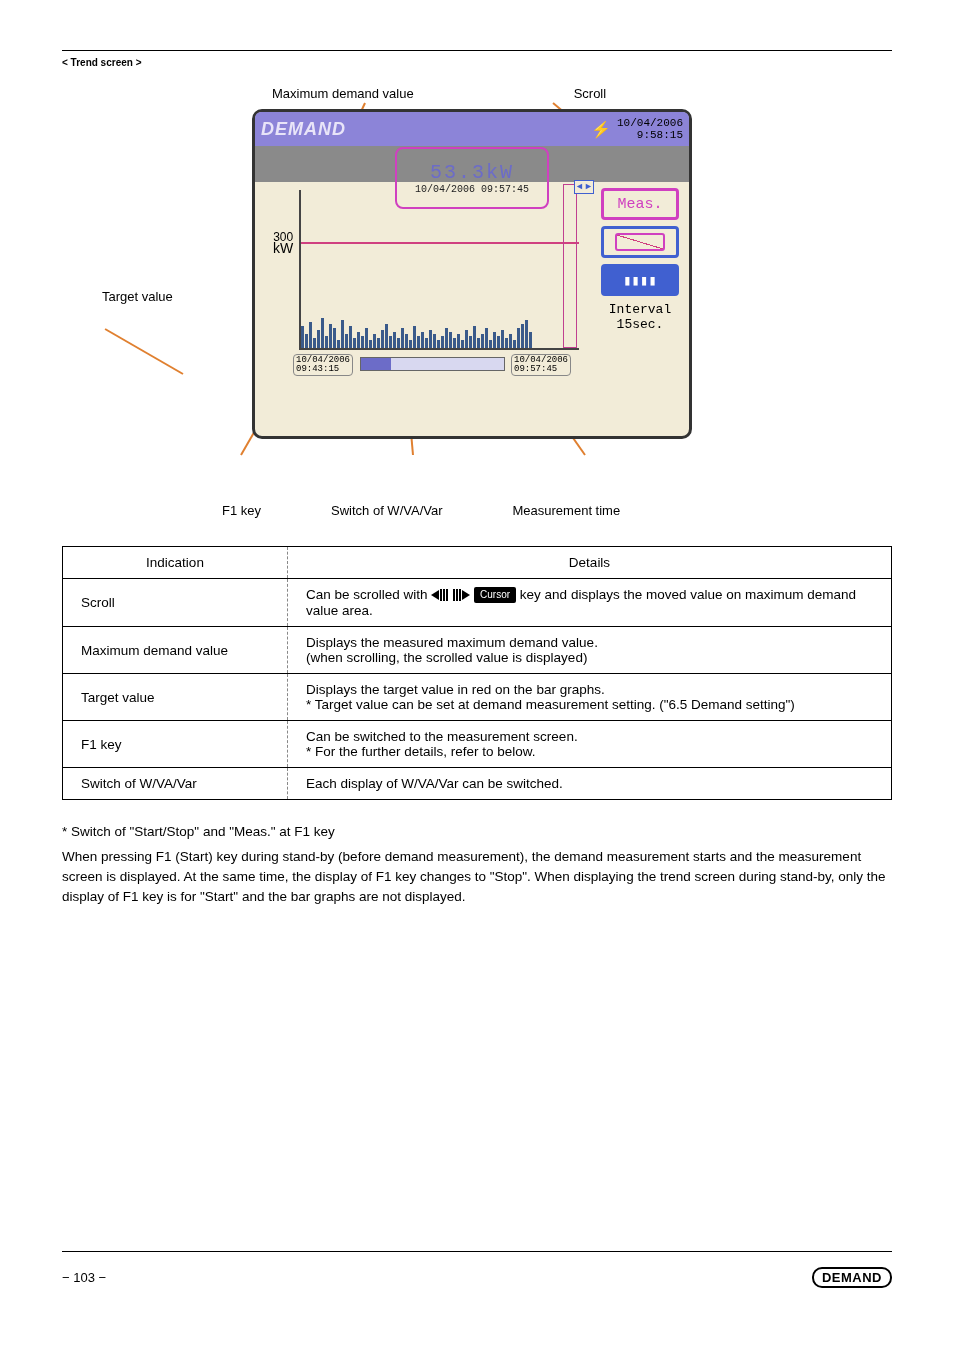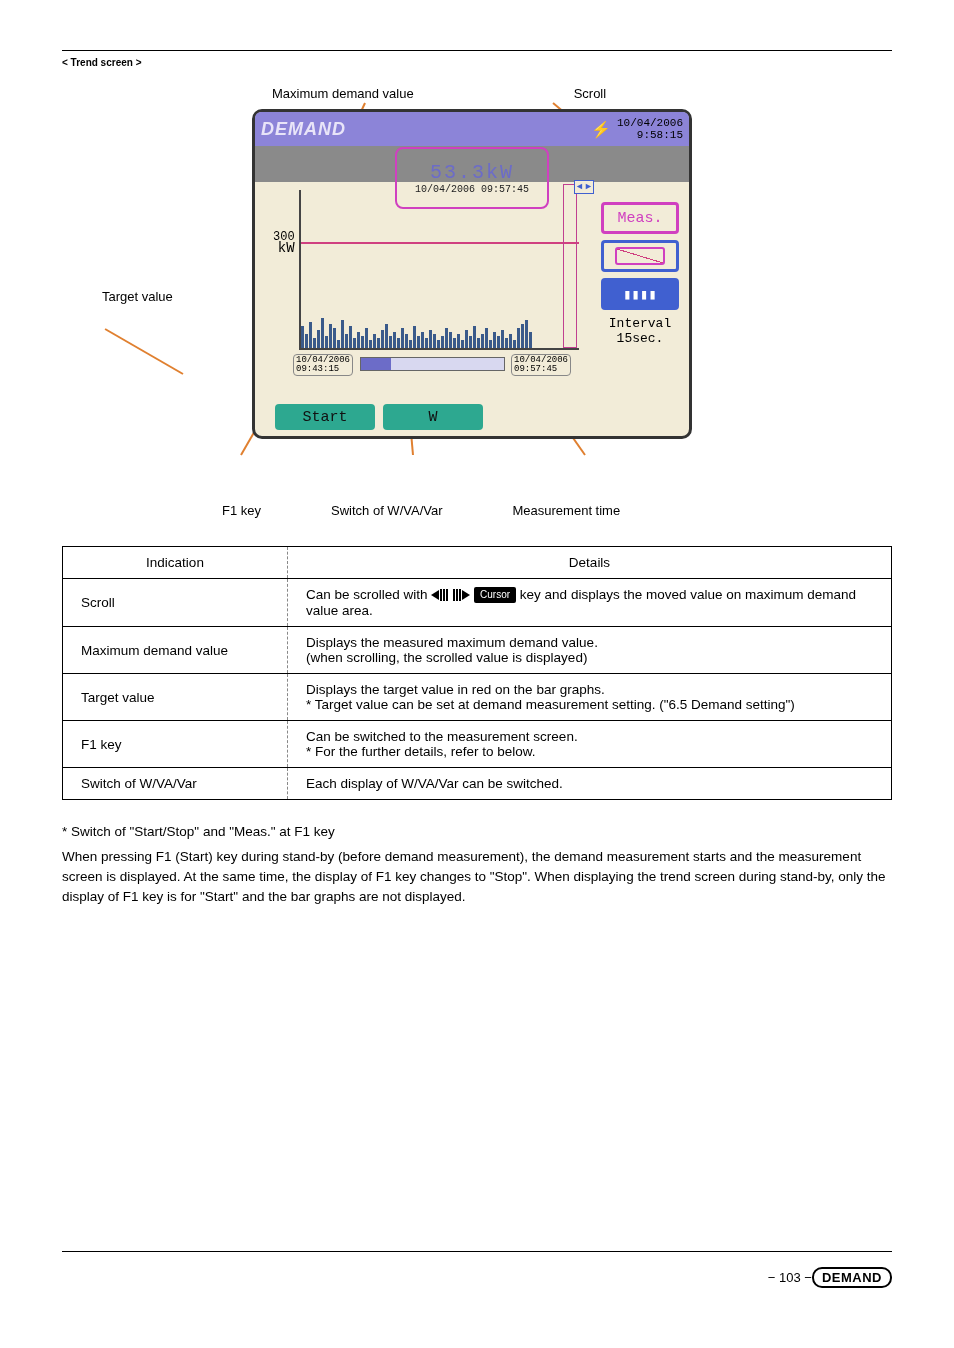--- a/index.html
+++ b/index.html
@@ -16,33 +16,33 @@
   .device-wrap { position: relative; width: 830px; height: 390px; }
   .device { position: absolute; left: 190px; top: 0; width: 440px; height: 330px; border: 3px solid #333; border-radius: 10px; background: #f2ecd8; }
   .d-titlebar { display:flex; align-items:center; justify-content:space-between; background:#8c84d8; height:34px; padding:0 6px; border-radius:6px 6px 0 0;}
   .d-logo { font-style:italic; font-weight:bold; font-size:18px; color:#e8e4f8; letter-spacing:1px; }
   .d-time { text-align:right; font-family: 'Courier New', monospace; font-size:11px; line-height:12px; color:#000; }
   .d-greybar { background:#8a8a8a; height:36px; display:flex; justify-content:center; align-items:center; }
   .d-readout { border:2px solid #d040c0; border-radius:8px; padding:12px 18px; text-align:center; font-family:'Courier New',monospace;margin-top:27px; }
   .d-readout-main { font-size:20px; color:#6c6cc8; letter-spacing:2px; }
   .d-readout-sub { font-size:10px; color:#222; }
   .d-body { position:relative; height:200px; }
-  .d-ylabel { position:absolute; left:18px; top:50px; font-family:Liberation Mono, monospace; font-size:12px; text-align:right; line-height:11px; }
+  .d-ylabel { position:absolute; left:18px; top:50px; font-family:Liberation Sans, sans-serif; font-size:12px; text-align:right; line-height:11px; }
   .d-chartarea { position:absolute; left:44px; top:8px; width:280px; height:160px; border-left:2px solid #444; border-bottom:2px solid #444; }
   .d-target { position:absolute; left:0; top:52px; width:100%; border-top:2px solid #d04080; }
   .d-bars { position:absolute; bottom:0; left:0; width:100%; height:40px; display:flex; align-items:flex-end; gap:1px; }
   .d-bar { width:3px; background:#3a5a8a; }
   .d-datelabel { position:absolute; font-family:'Courier New',monospace; font-size:9px; border:1px solid #888; border-radius:4px; padding:1px 2px; line-height:9px; background:#f2ecd8; top:172px; }
   .d-scrollbar { position:absolute; top:175px; left:105px; width:145px; height:14px; border:1px solid #666; background:#d8d8f0; }
   .d-scrollknob { position:absolute; left:0; top:0; width:30px; height:12px; background:#6c6cc8; }
   .d-cursor { position:absolute; left:308px; top:2px; width:14px; height:164px; border:1px solid #c04090; }
   .d-arrows { position:absolute; left:319px; top:-2px; width:20px; height:14px; border:1px solid #4060d0; font-size:9px; color:#4060d0; text-align:center; background:#f2ecd8; }
   .d-sidebtns { position:absolute; right:10px; top:6px; width:78px; display:flex; flex-direction:column; gap:6px; }
   .d-sidebtn { height:32px; border:3px solid #4060d0; border-radius:4px; display:flex; align-items:center; justify-content:center; font-family:'Courier New',monospace; font-size:15px; background:#f2ecd8; }
-  .d-sidebtn.sel { border-color:#d040c0; color:#d040c0;margin-top:14px; }
+  .d-sidebtn.sel { border-color:#d040c0; color:#d040c0; }
   .d-icon-line { width:50px; height:18px; background:linear-gradient(to top right, transparent 48%, #d04080 48%, #d04080 52%, transparent 52%); border:2px solid #d040c0; border-radius:3px; }
   .d-icon-bars { width:50px; height:18px; background:#4060d0; border-radius:3px; color:#fff; font-size:14px; display:flex; align-items:flex-end; justify-content:center; }
   .d-interval { font-family:'Courier New',monospace; font-size:13px; text-align:center; line-height:15px; }
   .d-bottombtns { position:absolute; bottom:6px; left:20px; display:flex; gap:8px; }
   .d-bbtn { width:100px; height:26px; background:#2da890; border-radius:4px; display:flex; align-items:center; justify-content:center; font-family:'Courier New',monospace; font-size:15px; color:#111; }
 
   
   .callout { position:absolute; background:#e08030; }
 
   
@@ -68,21 +68,21 @@
   .inline-cursor .tri { width:0;height:0;border-top:5px solid transparent;border-bottom:5px solid transparent; }
   .inline-cursor .tri.l { border-right:8px solid #000; }
   .inline-cursor .tri.r { border-left:8px solid #000; }
   .inline-cursor .bars3 { display:inline-flex; gap:1px; }
   .inline-cursor .bars3 span { width:2px; height:12px; background:#000; display:inline-block; }
   .key-sm { display:inline-block; min-width:42px; height:16px; background:#000; color:#fff; font-size:10px; text-align:center; line-height:16px; border-radius:2px; padding:0 4px; vertical-align:middle; }
 
   .para { margin-top: 22px; font-size: 13.5px; line-height: 1.5; }
   .para p { margin-bottom: 4px; }
 
-  .footer { position:absolute; left:62px; bottom:60px; width:830px; display:flex; justify-content:flex-end; align-items:center; font-size:13px; }
+  .footer { position:absolute; left:62px; bottom:60px; width:830px; display:flex; justify-content:space-between; align-items:center; font-size:13px; }
   .footer-line { position:absolute; left:62px; bottom:96px; width:830px; border-top:1px solid #000; }
   .demand-oval { border:2px solid #000; border-radius:10px; padding:1px 8px; font-weight:bold; font-size:13px; letter-spacing:0.5px; }
 </style>
 </head>
 <body>
 
 <div class="page">
   <div class="header-line"></div>
 
   <div class="section-title">&lt; Trend screen &gt;</div>
@@ -205,24 +205,20 @@
             </div>
           <div class="d-sidebtn" style="background:#4060d0;">
               <div class="d-icon-bars">▮▮▮▮</div>
             </div>
           <div class="d-interval">
             <span>Interval</span><br>
             <span>15sec.</span>
           </div>
         </div>
       </div>
-      <div class="d-bottombtns">
-        <div class="d-bbtn">Start</div>
-        <div class="d-bbtn">W</div>
-      </div>
     </div>
     <div style="position:absolute; left:40px; top:180px; font-size:13px;">Target value</div>
   </div>
 
   <div class="labels-bot">
     <span style="margin-left:80px;">F1 key</span>
     <span>Switch of W/VA/Var</span>
     <span>Measurement time</span>
   </div>
 

